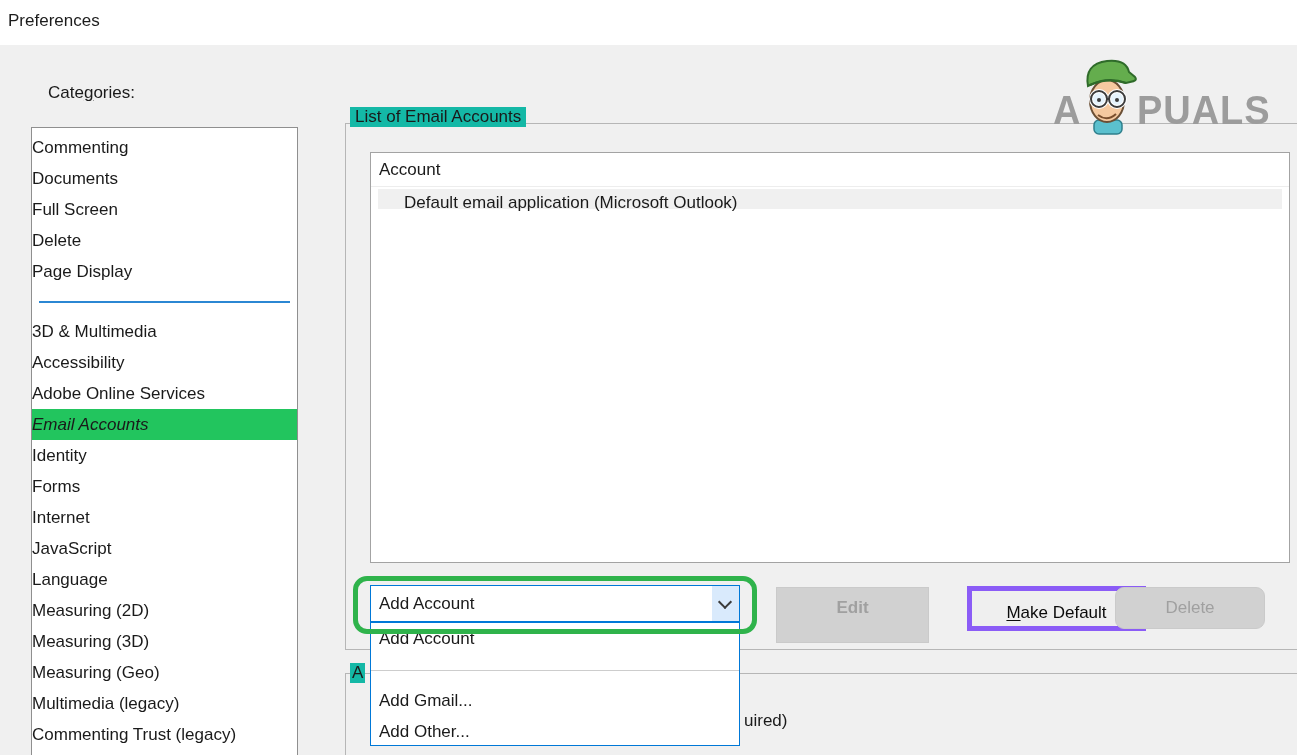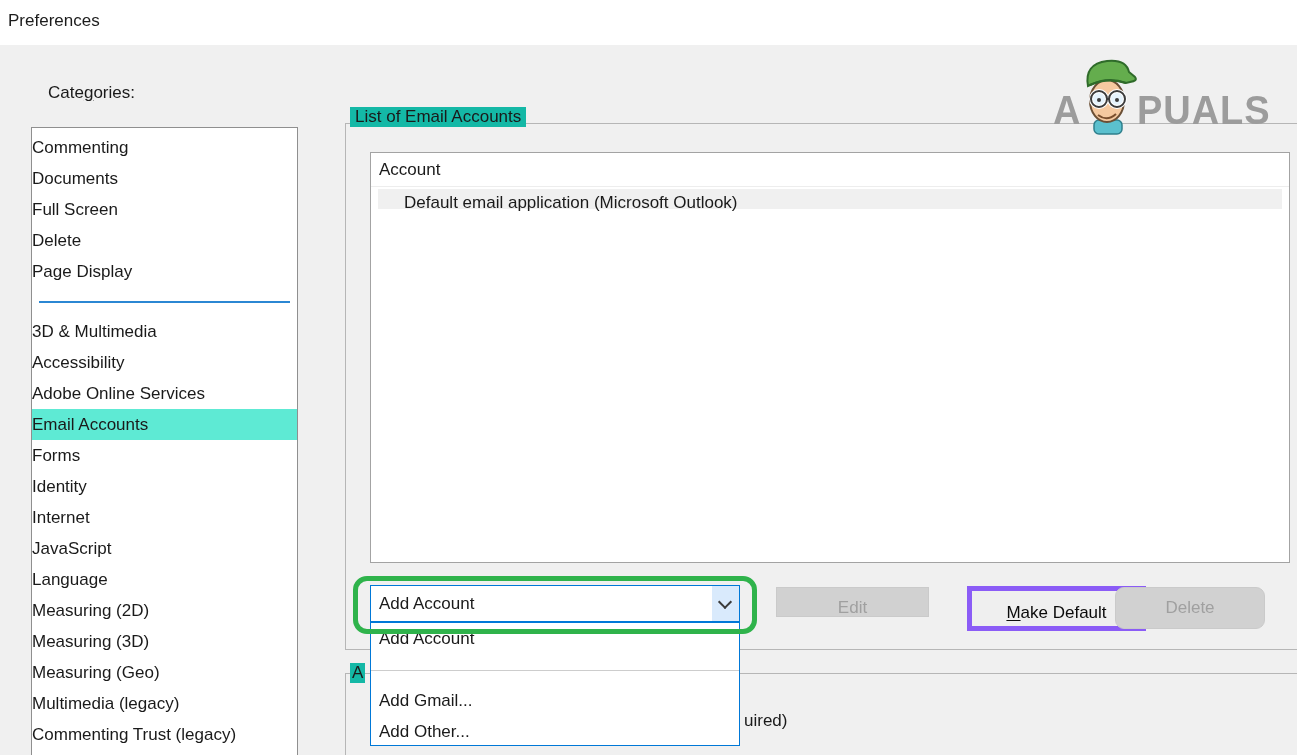--- a/index.html
+++ b/index.html
@@ -18,21 +18,21 @@
   
   .cat-label { position:absolute; left:48px; top:83px; font-size:17px; }
   .accel { text-decoration:underline; text-underline-offset:2px; }
 
   
   .listbox {
     position:absolute; left:31px; top:127px; width:267px; height:640px;
     background:#ffffff; border:1px solid #8f8f8f; padding-top:4px;
   }
   .lb-item { height:31px; line-height:31px; padding-left:0; font-size:17px; white-space:nowrap; }
-  .lb-item.selected { background:#5eead4; }
+  .lb-item.selected { background:#22c55e;font-style:italic; }
   .lb-sep { height:29px; display:flex; align-items:center; }
   .lb-sep::before { content:''; flex:1; border-top:2px solid #2b87d3; margin:0 7px; }
 
   
   .groupbox1 { position:absolute; left:345px; top:123px; width:965px; height:527px;
     border:1px solid #b6b6b6; z-index:1; }
   .gb-label { position:absolute; font-size:17px; background:#14b8a6; padding:0 5px; z-index:2; white-space:nowrap; }
   .gb1-label { left:350px; top:107px; }
   .groupbox2 { position:absolute; left:345px; top:673px; width:952px; height:82px;
     border-top:1px solid #b6b6b6; border-left:1px solid #b6b6b6; z-index:1; }
@@ -66,21 +66,21 @@
   .mi-2 { top:94px; }
 
   
   .green-rect { position:absolute; left:353px; top:576px; width:404px; height:58px;
     border:5px solid #2fb34b; border-radius:14px; z-index:10; pointer-events:none; }
 
   
   .btn { position:absolute; font-size:17px; text-align:center; z-index:4; white-space:nowrap; }
   .btn-disabled { background:#d1d1d1; border:1px solid #cacaca; color:#a0a0a0; }
   .btn-enabled { background:#efefef; border:5px solid #8b5cf6; color:#0b0b0b;margin-left:24px; }
-  .btn-edit { left:776px; top:587px; width:153px; height:30px; line-height:40px; }
+  .btn-edit { left:776px; top:587px; width:153px; height:56px; line-height:40px;font-weight:bold; }
   .btn-makedefault { left:943px; top:586px; width:179px; height:45px; line-height:43px; }
   .btn-delete { left:1115px; top:587px; width:150px; height:42px; line-height:40px;border-radius:9px; }
 
   
   .logo { position:absolute; left:0; top:0; width:100%; height:100%; z-index:8; pointer-events:none; }
   .logo-a, .logo-rest { position:absolute; top:90px; font-size:40px; font-weight:800;
     color:#9c9c9c; line-height:1; transform:scaleX(.95); transform-origin:left; letter-spacing:1px; }
   .logo-a { left:1053px; }
   .logo-rest { left:1137px; }
   .mascot { position:absolute; left:1078px; top:56px; }
@@ -98,22 +98,22 @@
   <div class="lb-item">Commenting</div>
   <div class="lb-item">Documents</div>
   <div class="lb-item">Full Screen</div>
   <div class="lb-item">Delete</div>
   <div class="lb-item">Page Display</div>
   <div class="lb-sep"></div>
   <div class="lb-item">3D &amp; Multimedia</div>
   <div class="lb-item">Accessibility</div>
   <div class="lb-item">Adobe Online Services</div>
   <div class="lb-item selected">Email Accounts</div>
+  <div class="lb-item">Identity</div>
   <div class="lb-item">Forms</div>
-  <div class="lb-item">Identity</div>
   <div class="lb-item">Internet</div>
   <div class="lb-item">JavaScript</div>
   <div class="lb-item">Language</div>
   <div class="lb-item">Measuring (2D)</div>
   <div class="lb-item">Measuring (3D)</div>
   <div class="lb-item">Measuring (Geo)</div>
   <div class="lb-item">Multimedia (legacy)</div>
   <div class="lb-item">Commenting Trust (legacy)</div>
   <div class="lb-item">Reading</div>
 </div>

